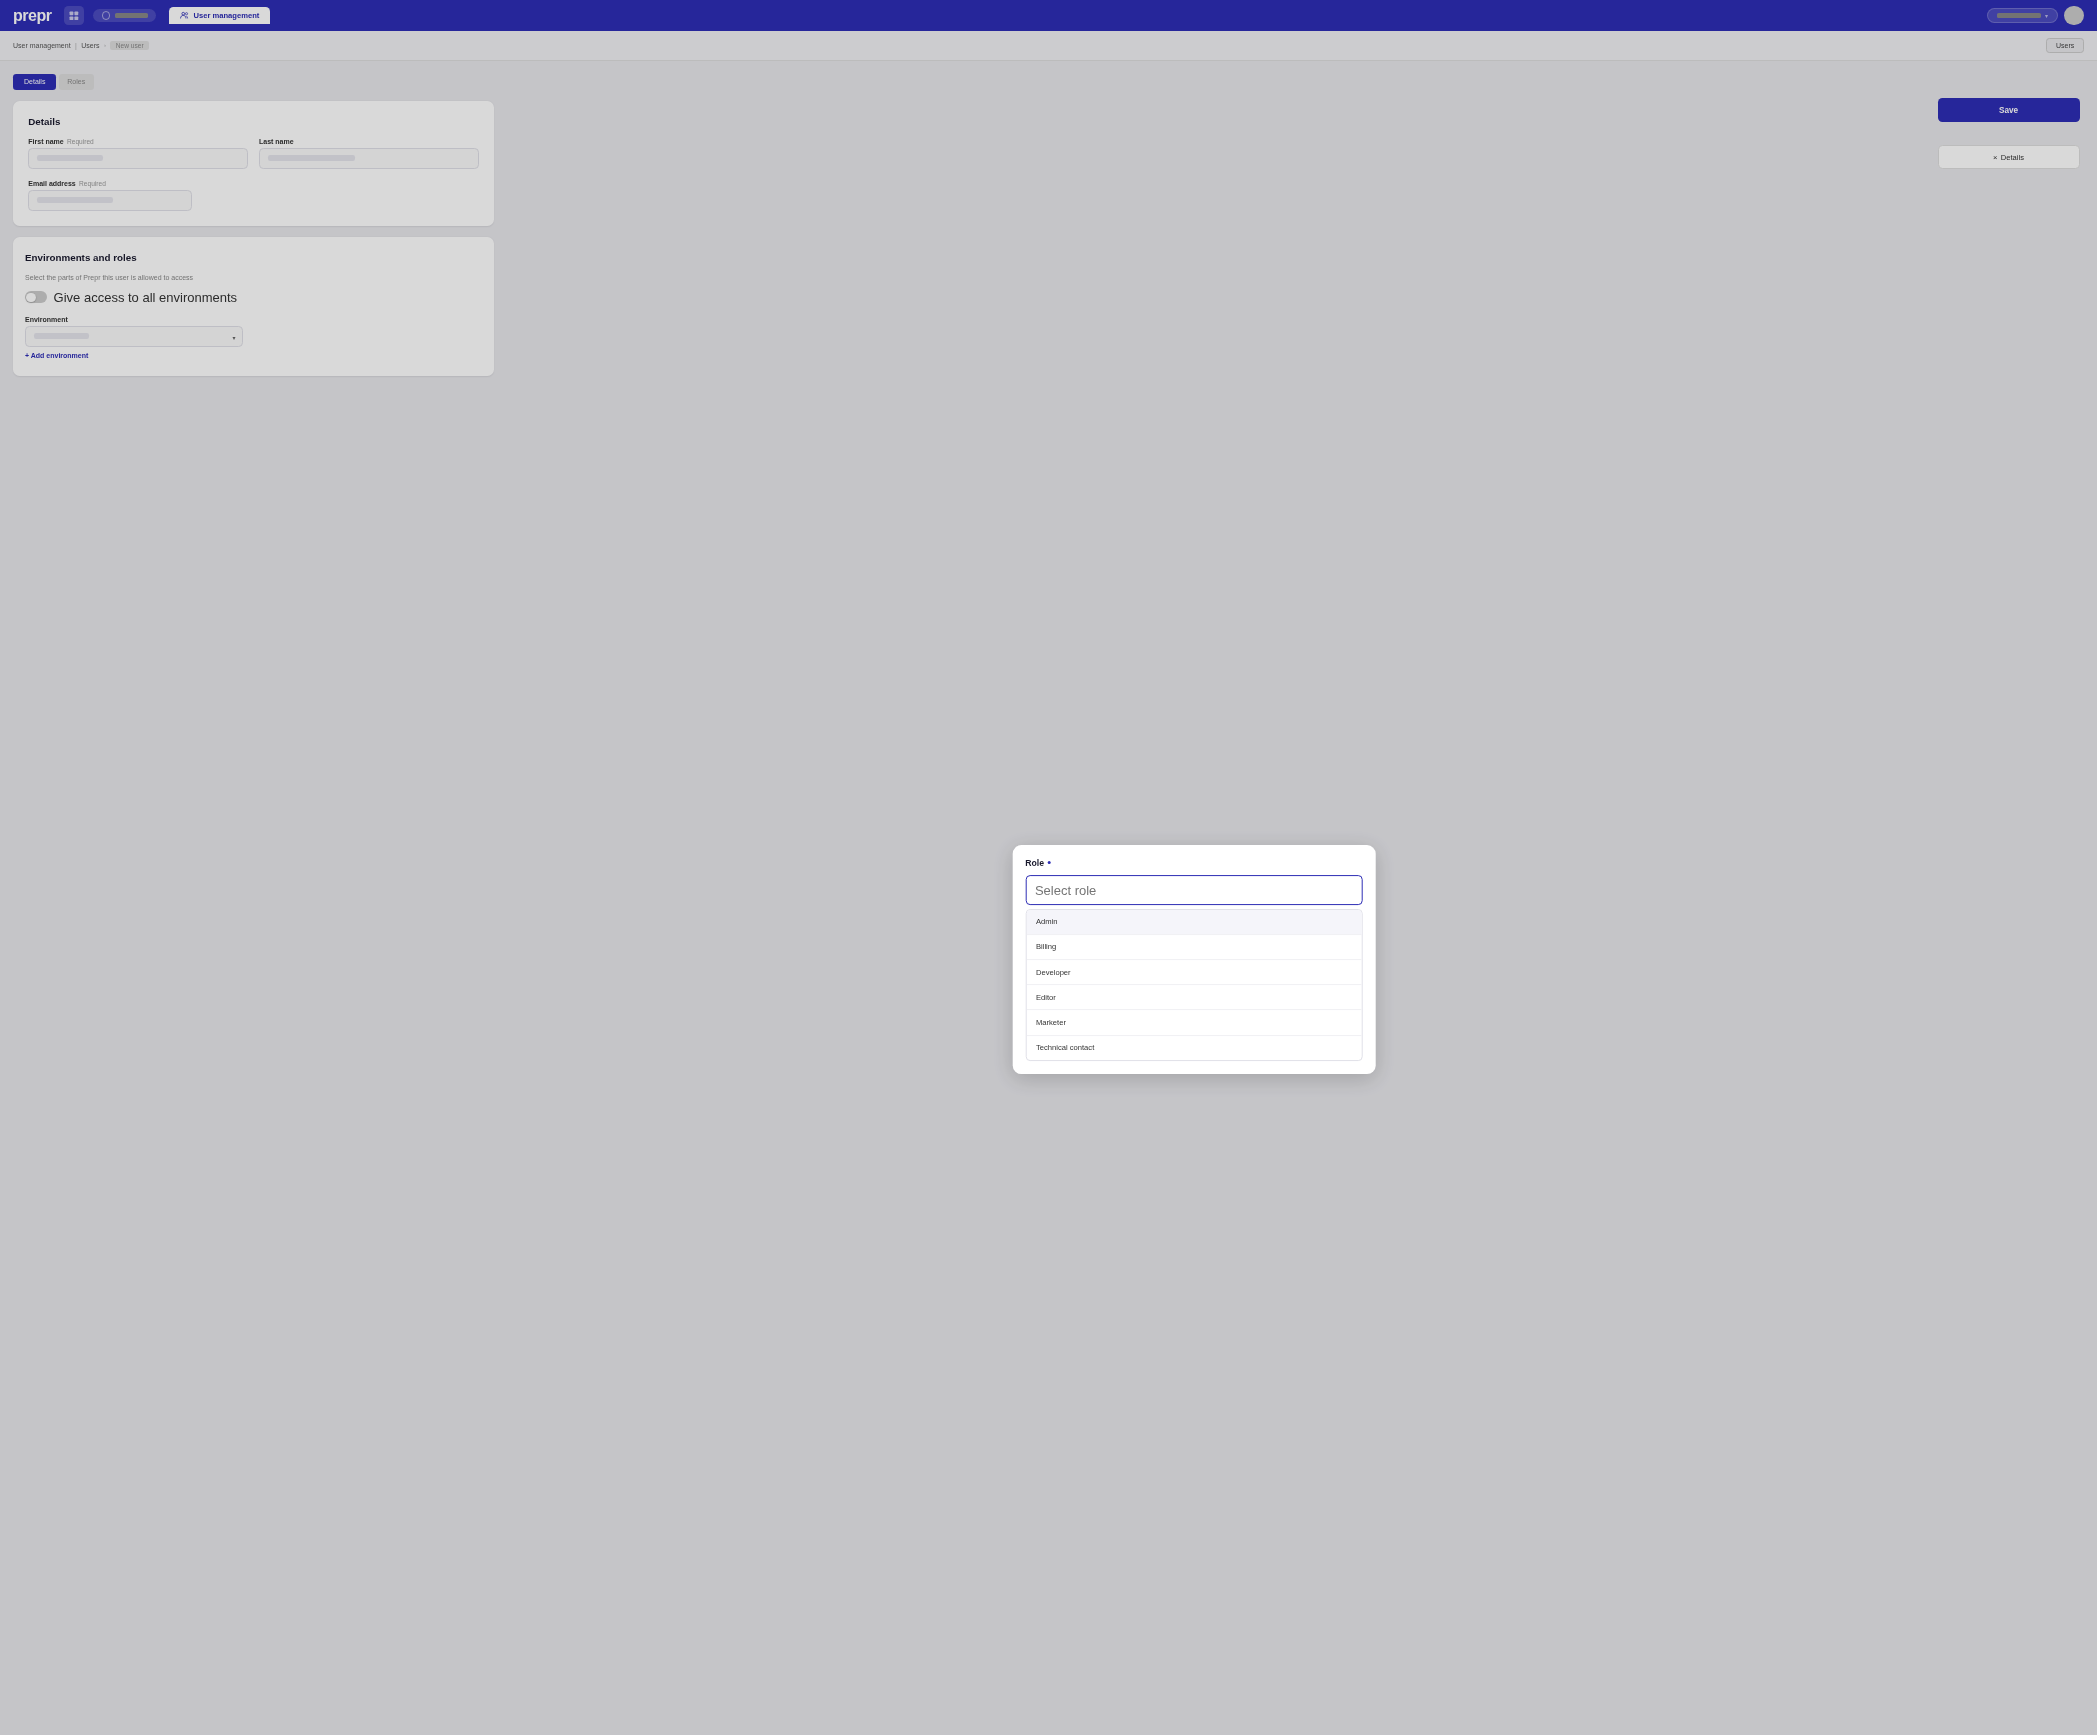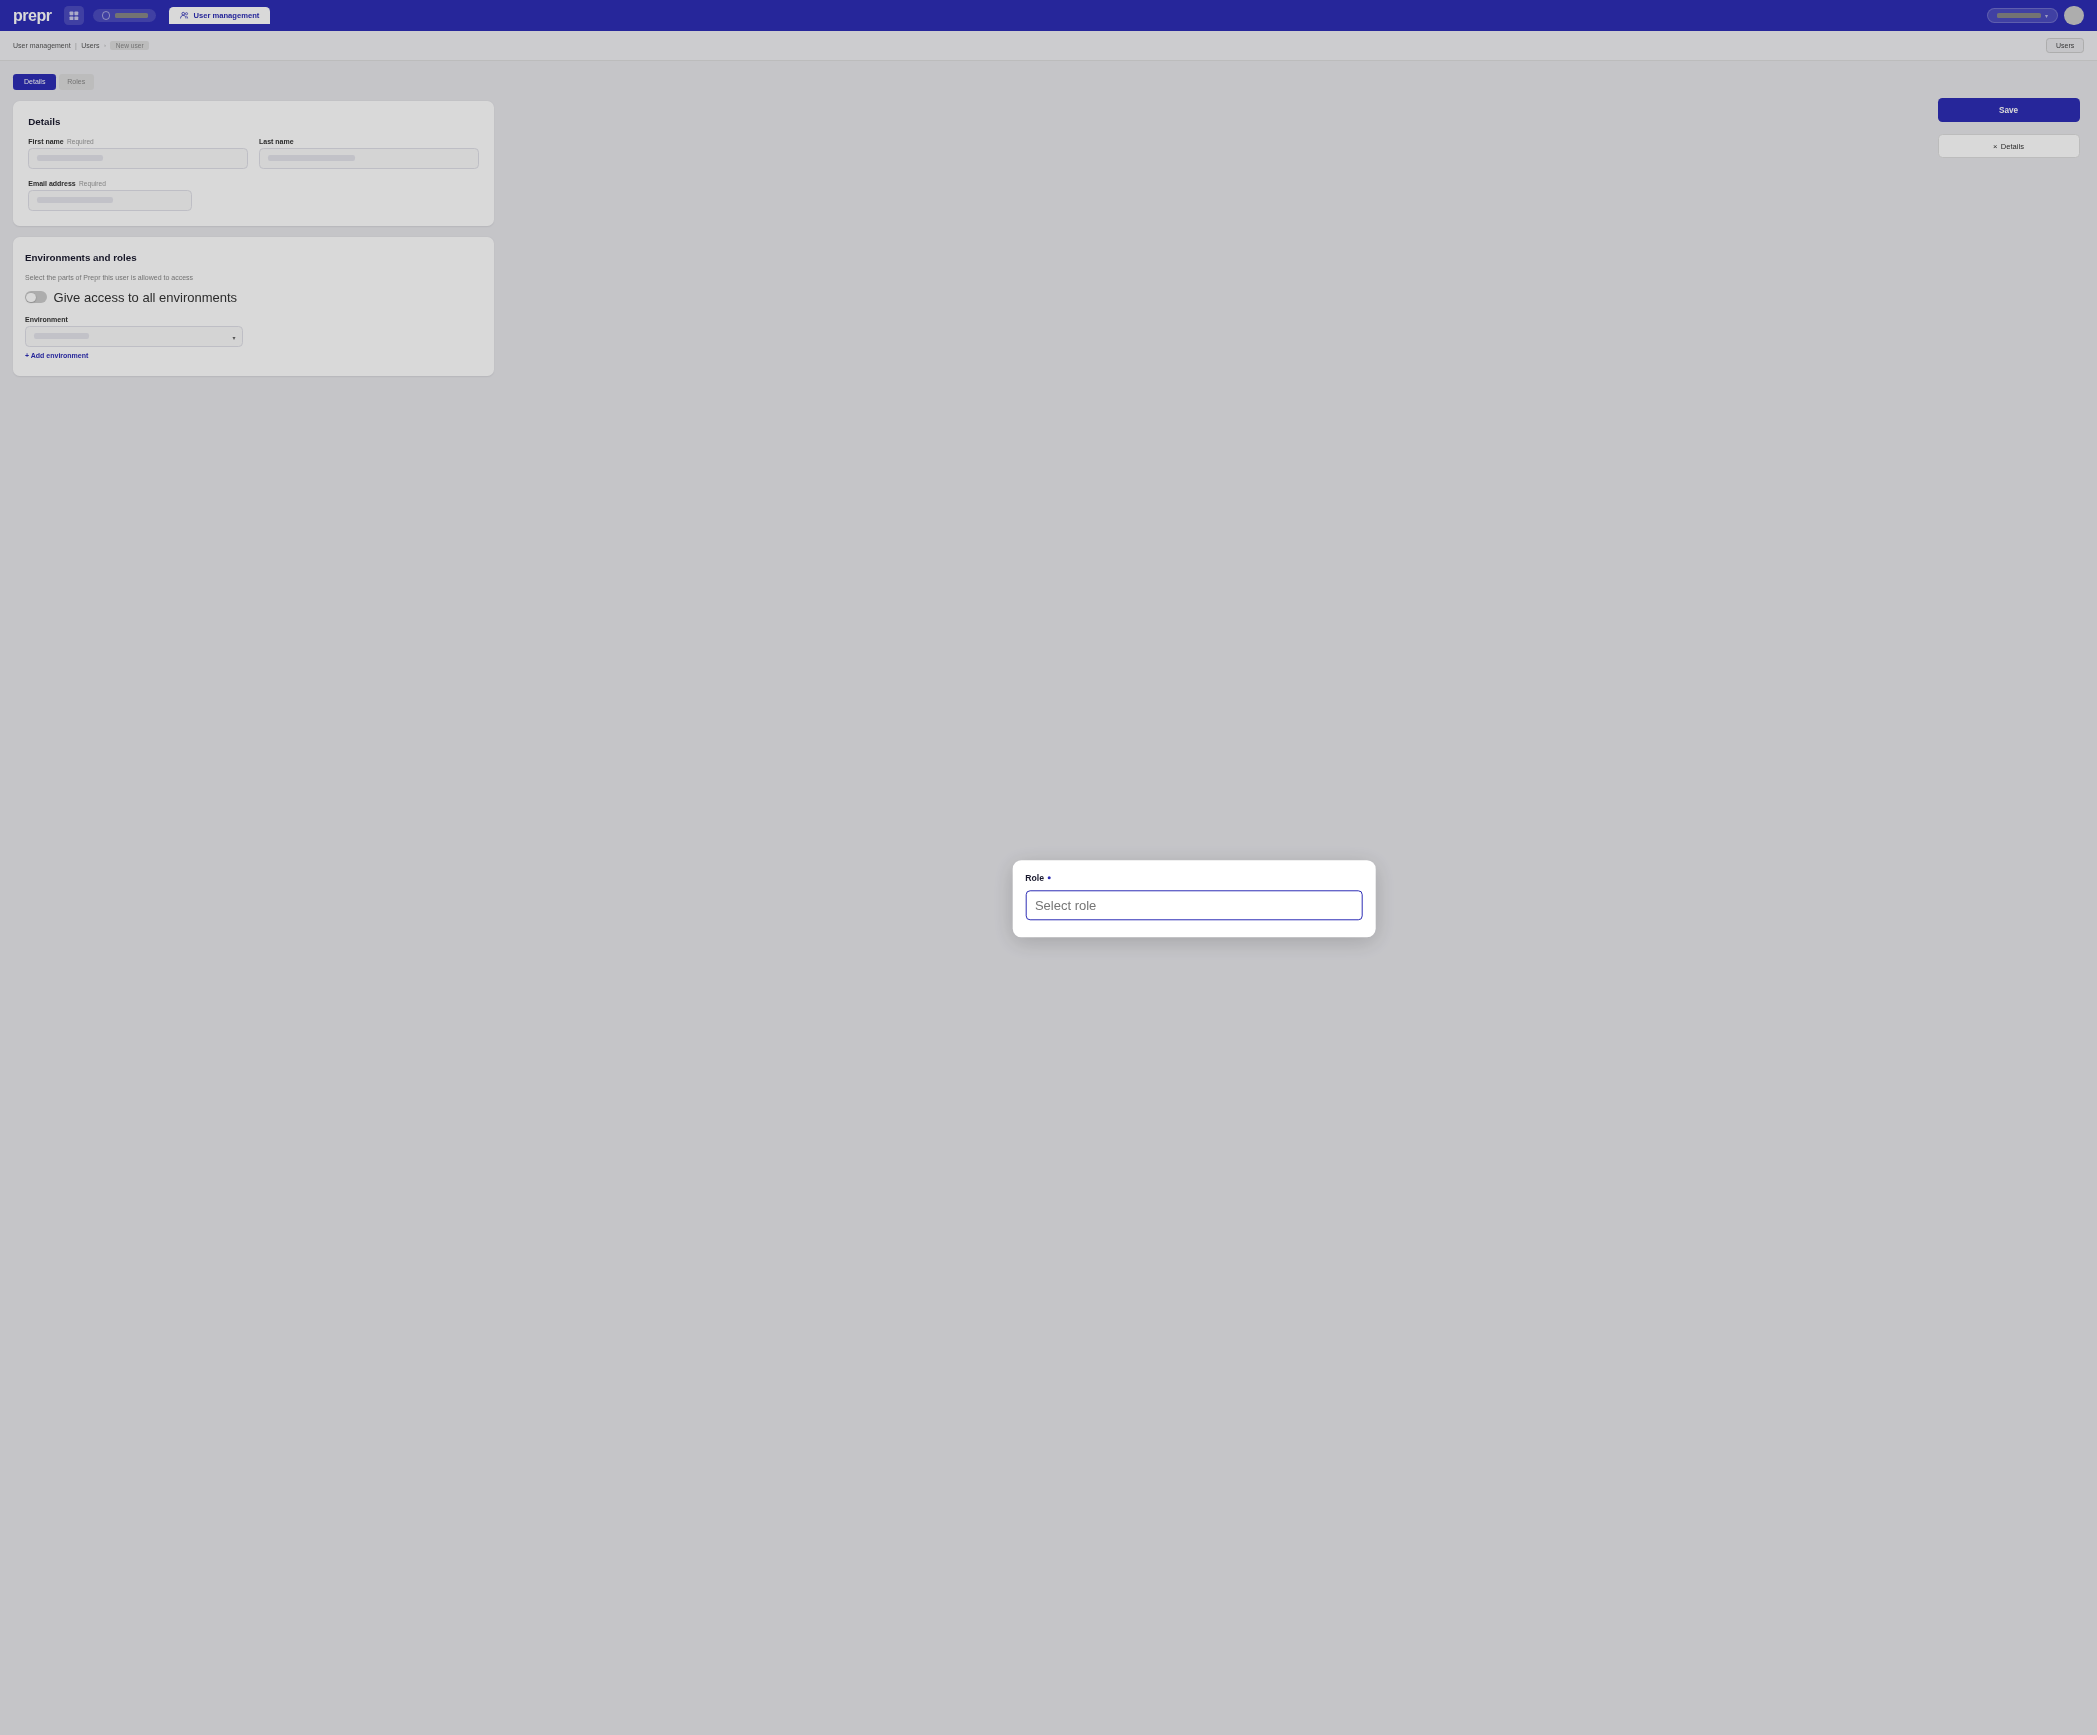--- a/index.html
+++ b/index.html
@@ -235,21 +235,21 @@
       cursor: pointer;
       margin-top: 5.5px;
     }
 
     
     .action-sidebar {
       position: fixed;
       right: 17.5px;
       top: 98px;
       width: 142px;
-      display: flex; flex-direction: column; gap: 12px;
+      display: flex; flex-direction: column; gap: 23px;
     }
     .btn-save {
       background: #2d2db5;
       color: white;
       border: none;
       border-radius: 4.4px;
       padding: 7.6px;
       font-size: 8.2px;
       font-weight: 600;
       cursor: pointer;
@@ -459,14 +459,22 @@
   </button>
 </div>
 
 <div class="overlay-backdrop"></div>
 <div class="role-dropdown-card">
   <div class="role-title">
     <span>Role</span>
     <span class="role-required-dot"></span>
   </div>
   <input class="role-search" type="text" placeholder="Select role" style="">
+  <ul class="role-list">
+    <li class="role-item">Admin</li>
+    <li class="role-item">Billing</li>
+    <li class="role-item">Developer</li>
+    <li class="role-item">Editor</li>
+    <li class="role-item">Marketer</li>
+    <li class="role-item">Technical contact</li>
+  </ul>
 </div>
 
 
 </body></html>

